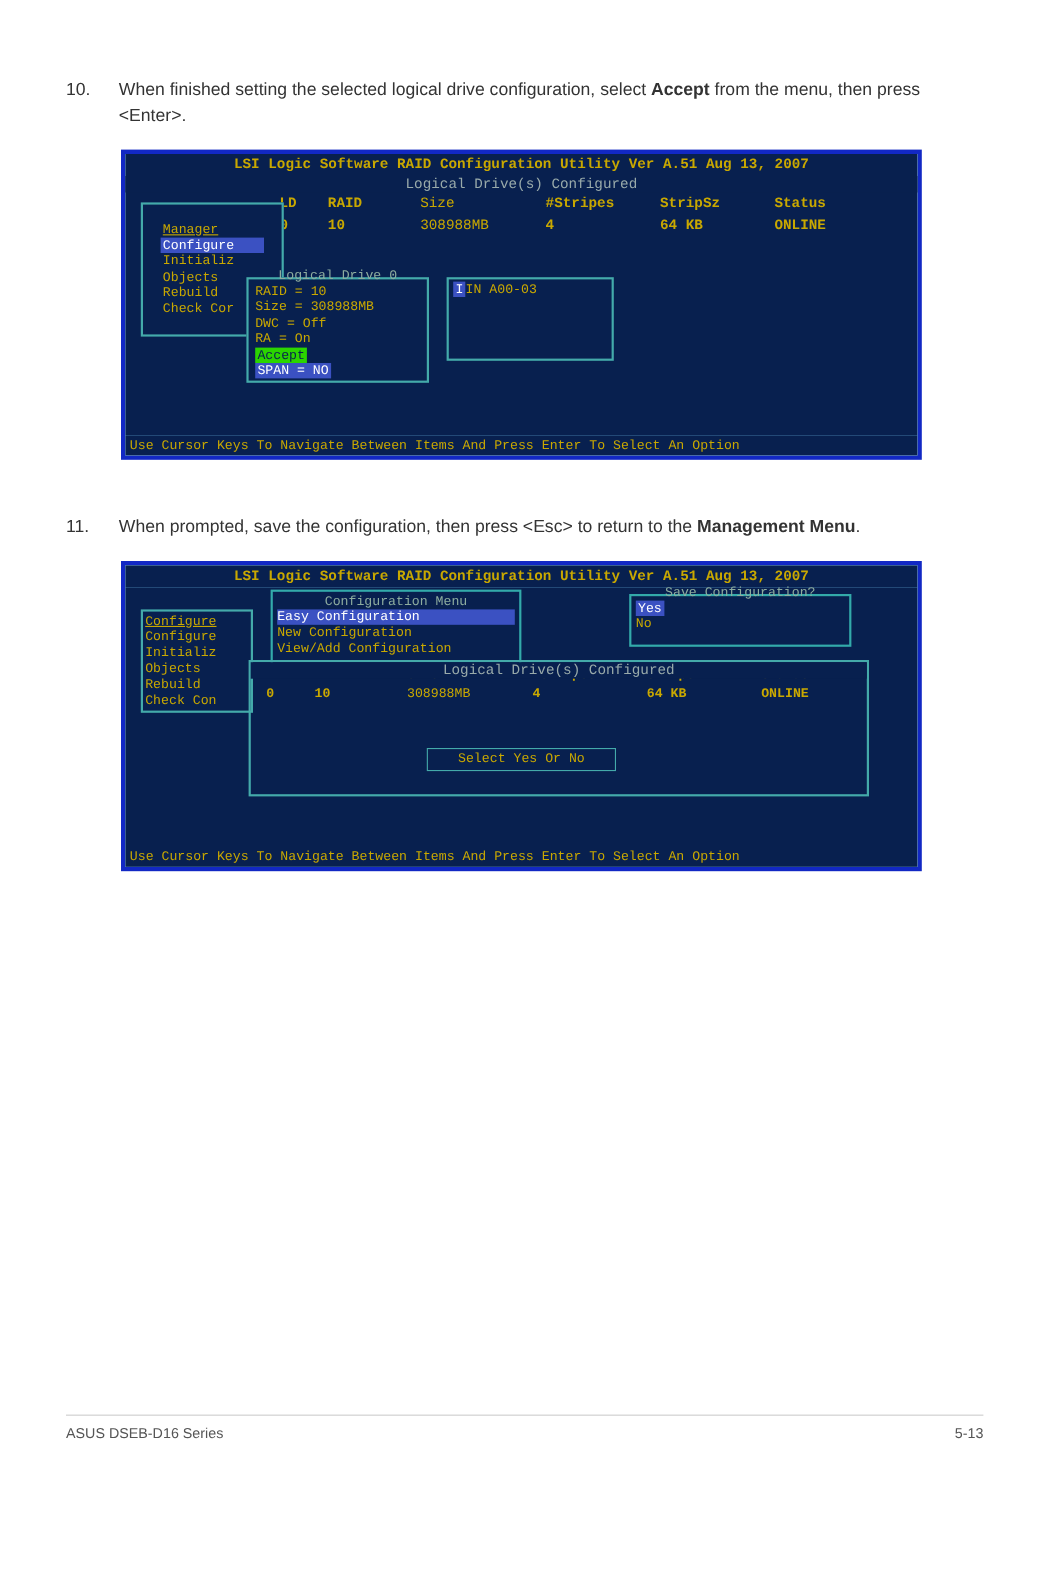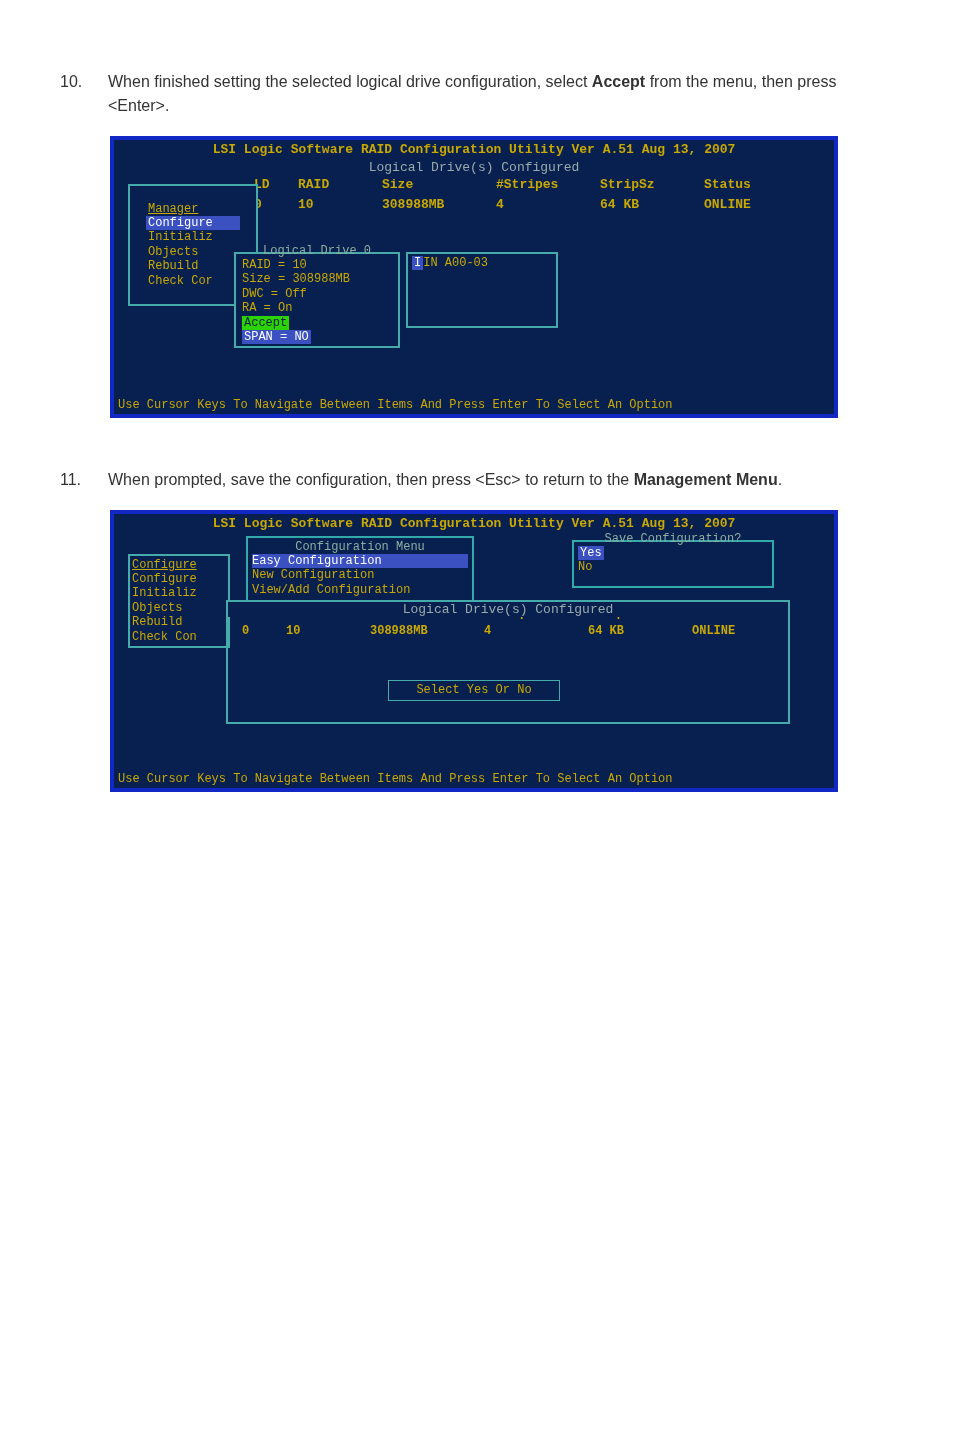--- a/index.html
+++ b/index.html
@@ -57,39 +57,39 @@
     background: #08204f;
     min-height: 150px;
   }
   .tbl-head, .tbl-row {
     display:flex;
     padding: 2px 0 2px 140px;
     gap:4px;
   }
   .col-ld { width: 40px; color:#c9a800; font-weight:bold;}
   .col-raid { width: 80px; color:#c9a800; font-weight:bold;}
-  .col-size { width: 110px; color:#c9a800; font-weight:bold;}
+  .col-size { width: 110px; color:#c9a800; font-weight:normal;}
   .col-stripes { width: 100px; color:#c9a800; font-weight:bold;}
   .col-stripsz { width: 100px; color:#c9a800; font-weight:bold;}
   .col-status { width: 90px; color:#c9a800; font-weight:bold;}
   .sidebar {
     position:absolute;
     left: 14px;
     top: 24px;
     border: 2px solid #4aa;
     background:#08204f;
     width: 94px;
     font-size:12px;
     padding:16px;
   }
   .sidebar .m-item { color:#c9a800; padding:0 2px;}
   .sidebar .m-sel { background:#3b51c2; color:#fff; padding:0 2px;}
   .ld-panel {
     position:absolute;
-    left:120px;
+    left:110px;
     top:92px;
     border:2px solid #4aa;
     background:#08204f;
     width: 150px;
     padding: 2px 6px;
     color:#c9a800;
     font-size:12px;
   }
   .ld-title {
     color:#8ead9f;
@@ -316,13 +316,17 @@
           <div class="col-stripsz">64 KB</div>
           <div class="col-status">ONLINE</div>
         </div>
 
         <div class="bottom-box2">Select Yes Or No</div>
       </div>
       <div class="footer-bar">Use Cursor Keys To Navigate Between Items And Press Enter To Select An Option</div>
     </div>
   </div>
 
+  <div class="page-footer">
+    <span>ASUS DSEB-D16 Series</span>
+    <span>5-13</span>
+  </div>
 </div>
 
 </body></html>

